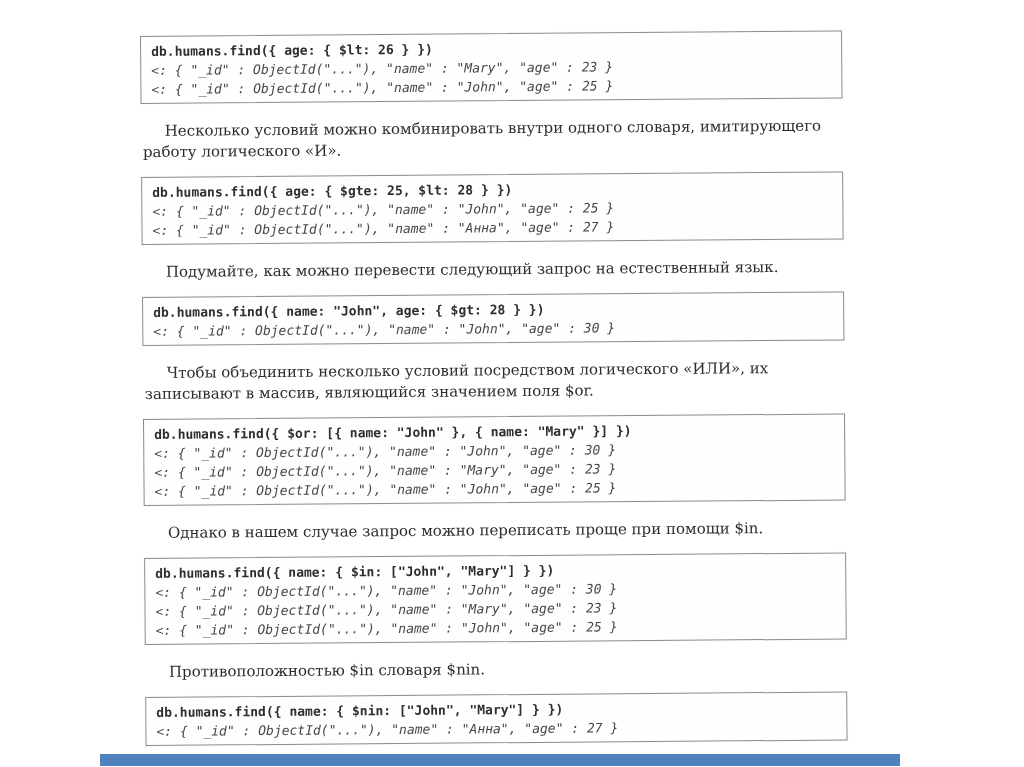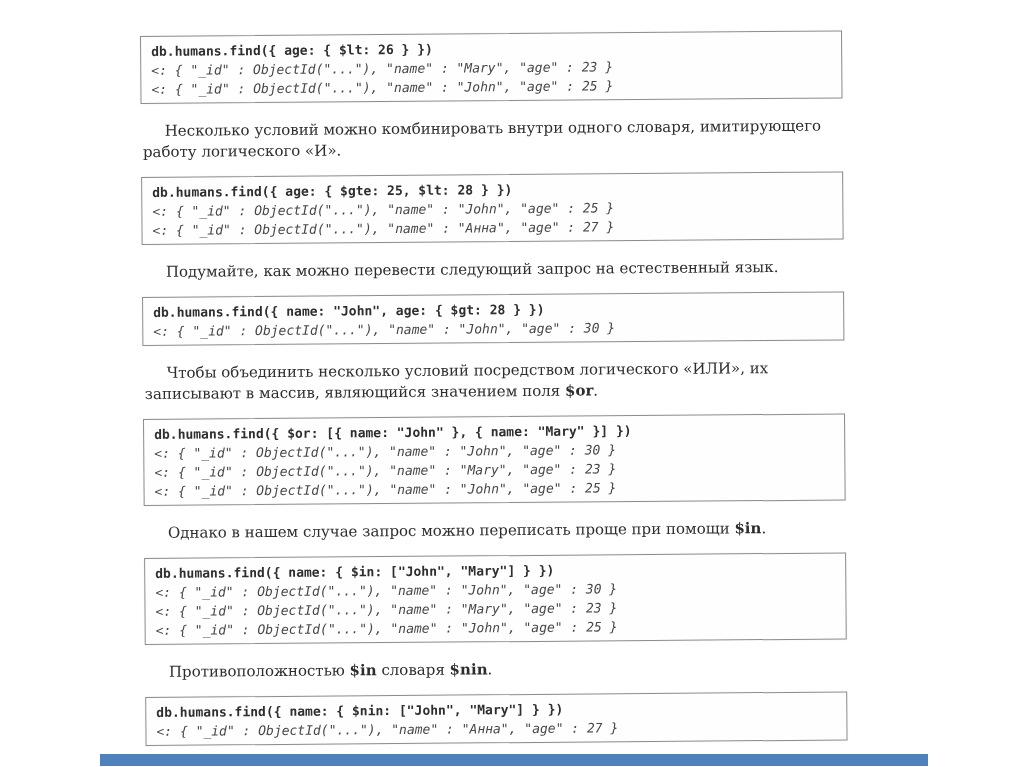--- a/index.html
+++ b/index.html
@@ -3,21 +3,20 @@
 <meta charset="utf-8">
 <style>
   html,body { margin:0; padding:0; background:#ffffff; }
   .slide {
     position: relative;
     width: 900px;
     height: 767px;
     background: #ffffff;
     overflow: hidden;
     font-family: "DejaVu Serif", serif;
-    padding-left: 28px;
   }
   .content {
     position: absolute;
     left: 140px;
     top: 36px;
     width: 702px;
     transform: rotate(-0.45deg);
     transform-origin: left top;
   }
   .code-box {
@@ -45,21 +44,21 @@
   .para {
     margin: 0 0 10px 0;
     padding: 3px 0 4px 2px;
     width: 716px;
     font-size: 15px;
     line-height: 21px;
     color: #2d2d2d;
     text-indent: 22px;
     text-align: left;
   }
-  .run.bold { font-weight: bold; }
+  .run.bold { font-weight: normal; }
   .footer-bar {
     position: absolute;
     left: 100px;
     right: 0;
     top: 754px;
     height: 12px;
   }
 </style>
 </head>
 <body>

